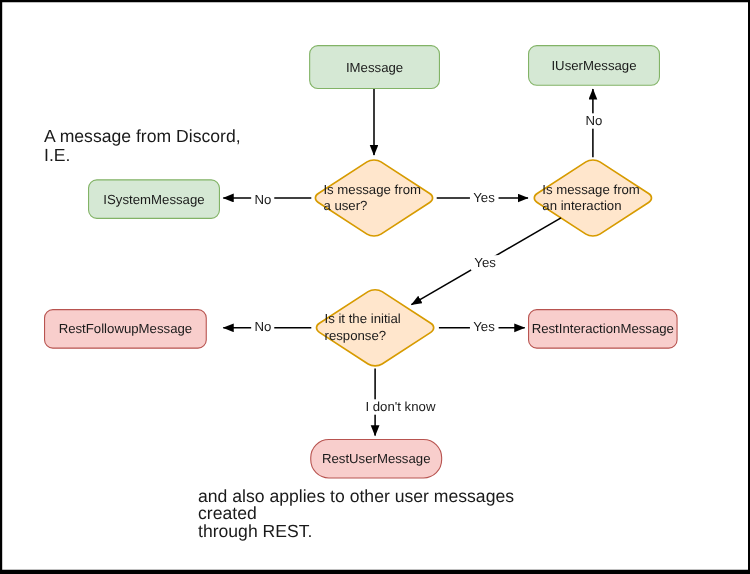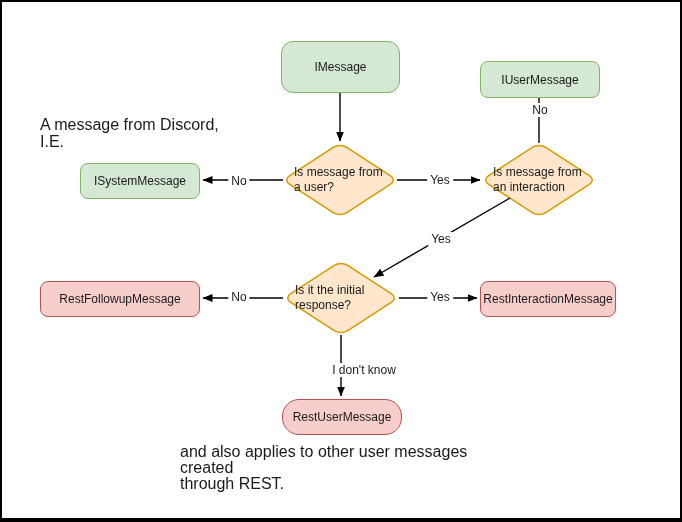--- a/index.html
+++ b/index.html
@@ -106,27 +106,27 @@
     <line class="edge" x1="340" y1="78" x2="340" y2="141" marker-end="url(#arrowhead)"></line>
     <line class="edge" x1="283" y1="180" x2="203" y2="180" marker-end="url(#arrowhead)"></line>
     <line class="edge" x1="397" y1="180" x2="480" y2="180" marker-end="url(#arrowhead)"></line>
     <line class="edge" x1="539" y1="143" x2="539" y2="81" marker-end="url(#arrowhead)"></line>
     <line class="edge" x1="510" y1="198" x2="374" y2="277" marker-end="url(#arrowhead)"></line>
     <line class="edge" x1="283" y1="298" x2="203" y2="298" marker-end="url(#arrowhead)"></line>
     <line class="edge" x1="399" y1="298" x2="477" y2="298" marker-end="url(#arrowhead)"></line>
     <line class="edge" x1="341" y1="335" x2="341" y2="396" marker-end="url(#arrowhead)"></line>
   </svg>
 
-  <div class="node node-green" style="left:281px; top:41px; width:119px; height:52px;border-radius:12px;">IMessage</div>
+  <div class="node node-green" style="left:281px; top:41px; width:119px; height:40px;">IMessage</div>
 
-  <div class="node node-green" style="left:480px; top:41px; width:120px; height:37px;margin-top:20px;">IUserMessage</div>
+  <div class="node node-green" style="left:480px; top:41px; width:120px; height:37px;">IUserMessage</div>
 
   <div class="node node-green" style="left:80px; top:163px; width:120px; height:36px;">ISystemMessage</div>
 
-  <div class="node node-red" style="left:40px; top:281px; width:160px; height:36px;text-align:center;">RestFollowupMessage</div>
+  <div class="node node-red" style="left:40px; top:281px; width:148px; height:36px;text-align:center;">RestFollowupMessage</div>
 
   <div class="node node-red" style="left:480px; top:281px; width:136px; height:36px;">RestInteractionMessage</div>
 
   <div class="node node-red" style="left:282px; top:399px; width:120px; height:36px;border-radius:17px;">RestUserMessage</div>
 
   <div class="diamond-label" style="left:340px; top:180px;">Is message from a user?</div>
 
   <div class="diamond-label" style="left:341px; top:298px;">Is it the initial response?</div>
 
   <div class="diamond-label" style="left:539px; top:180px;">Is message from an interaction</div>

